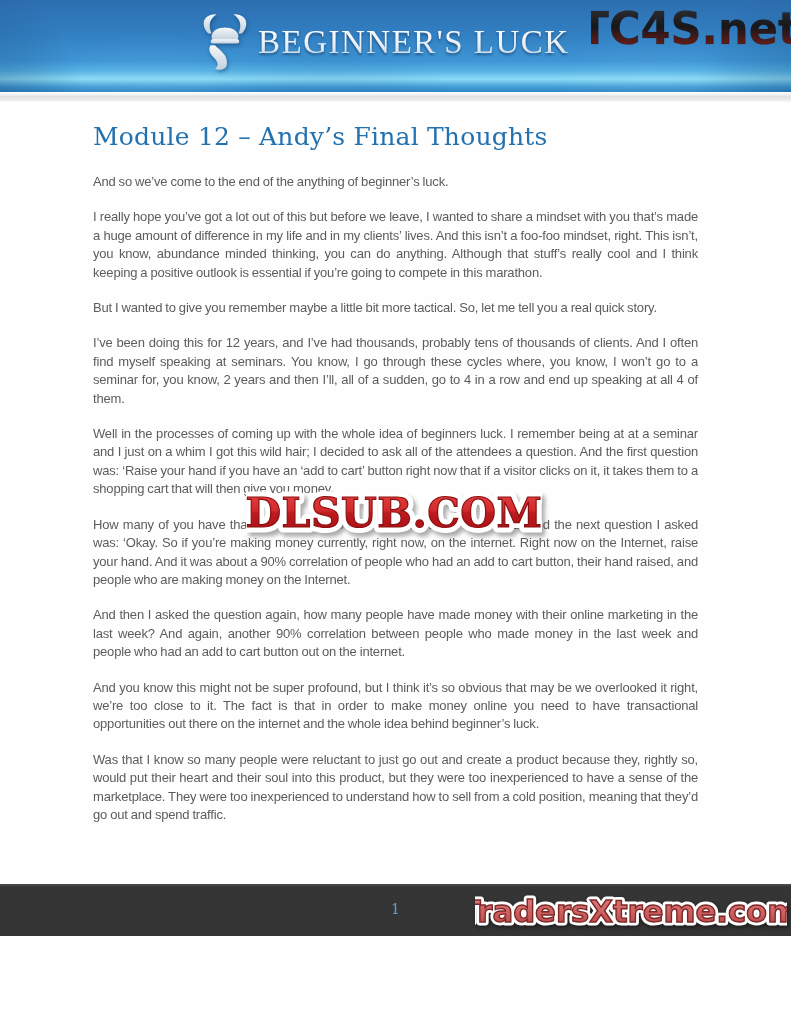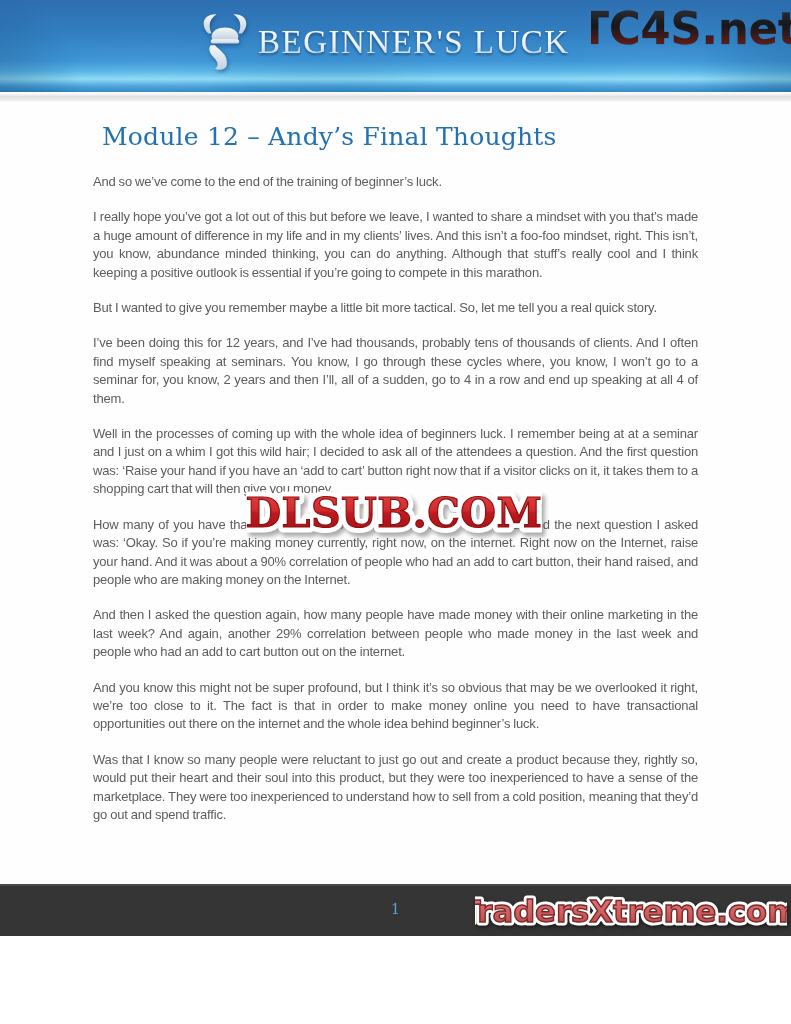--- a/index.html
+++ b/index.html
@@ -29,21 +29,21 @@
   .separator {
     height:10px;
     background:linear-gradient(180deg,#ffffff 0%,#f3f3f3 25%,#e1e1e1 45%,#e9e9e9 75%,#fbfbfb 100%);
   }
 
   
   .content { position:absolute; top:100px; left:93px; width:605px; }
   .doc-title {
     font-family:"DejaVu Serif", serif; font-weight:400;
     font-size:25px; line-height:30px; color:#2271b0;
-    margin:22px 0 21px 9px; letter-spacing:0.2px;
+    margin:22px 0 21px 0; letter-spacing:0.2px;
   }
   .content p {
     font-size:13px; line-height:18.4px; color:#5c5c5c;
     text-align:justify; margin:0 0 17px 0;
     letter-spacing:-0.18px; word-spacing:-0.4px;
   }
 
   
   .dlsub {
     position:absolute; left:246px; top:485px;
@@ -101,27 +101,27 @@
         </linearGradient>
       </defs>
       <text x="100" y="42" text-anchor="middle" font-family="DejaVu Sans, sans-serif" font-size="44" font-weight="bold" transform="scale(0.98,1)" fill="url(#tcGrad)" stroke="rgba(0,0,0,0.25)" stroke-width="0.5">TC4S.net</text>
     </svg>
   </div>
 
   <div class="separator"></div>
 
   <div class="content">
     <h1 class="doc-title">Module 12 – Andy’s Final Thoughts</h1>
-    <p>And so we’ve come to the end of the training of beginner’s luck.</p>
+    <p>And so we’ve come to the end of the anything of beginner’s luck.</p>
     <p>I really hope you’ve got a lot out of this but before we leave, I wanted to share a mindset with you that’s made a huge amount of difference in my life and in my clients’ lives. And this isn’t a foo-foo mindset, right. This isn’t, you know, abundance minded thinking, you can do anything. Although that stuff’s really cool and I think keeping a positive outlook is essential if you’re going to compete in this marathon.</p>
     <p>But I wanted to give you remember maybe a little bit more tactical. So, let me tell you a real quick story.</p>
     <p>I’ve been doing this for 12 years, and I’ve had thousands, probably tens of thousands of clients. And I often find myself speaking at seminars. You know, I go through these cycles where, you know, I won’t go to a seminar for, you know, 2 years and then I’ll, all of a sudden, go to 4 in a row and end up speaking at all 4 of them.</p>
     <p>Well in the processes of coming up with the whole idea of beginners luck. I remember being at at a seminar and I just on a whim I got this wild hair; I decided to ask all of the attendees a question. And the first question was: ‘Raise your hand if you have an ‘add to cart’ button right now that if a visitor clicks on it, it takes them to a shopping cart that will then give you money.</p>
     <p>How many of you have that? And about 20% of the room raised their hand. And the next question I asked was: ‘Okay. So if you’re making money currently, right now, on the internet. Right now on the Internet, raise your hand. And it was about a 90% correlation of people who had an add to cart button, their hand raised, and people who are making money on the Internet.</p>
-    <p>And then I asked the question again, how many people have made money with their online marketing in the last week? And again, another 29% correlation between people who made money in the last week and people who had an add to cart button out on the internet.</p>
+    <p>And then I asked the question again, how many people have made money with their online marketing in the last week? And again, another 90% correlation between people who made money in the last week and people who had an add to cart button out on the internet.</p>
     <p>And you know this might not be super profound, but I think it’s so obvious that may be we overlooked it right, we’re too close to it. The fact is that in order to make money online you need to have transactional opportunities out there on the internet and the whole idea behind beginner’s luck.</p>
     <p>Was that I know so many people were reluctant to just go out and create a product because they, rightly so, would put their heart and their soul into this product, but they were too inexperienced to have a sense of the marketplace. They were too inexperienced to understand how to sell from a cold position, meaning that they’d go out and spend traffic.</p>
   </div>
 
   <svg class="dlsub" width="296" height="56" viewBox="0 0 296 56">
     <defs>
       <linearGradient id="dlGrad" x1="0" y1="0" x2="0" y2="1">
         <stop offset="0" stop-color="#e44545"></stop>
         <stop offset="0.45" stop-color="#d22a2c"></stop>
         <stop offset="0.5" stop-color="#bc1a1e"></stop>

